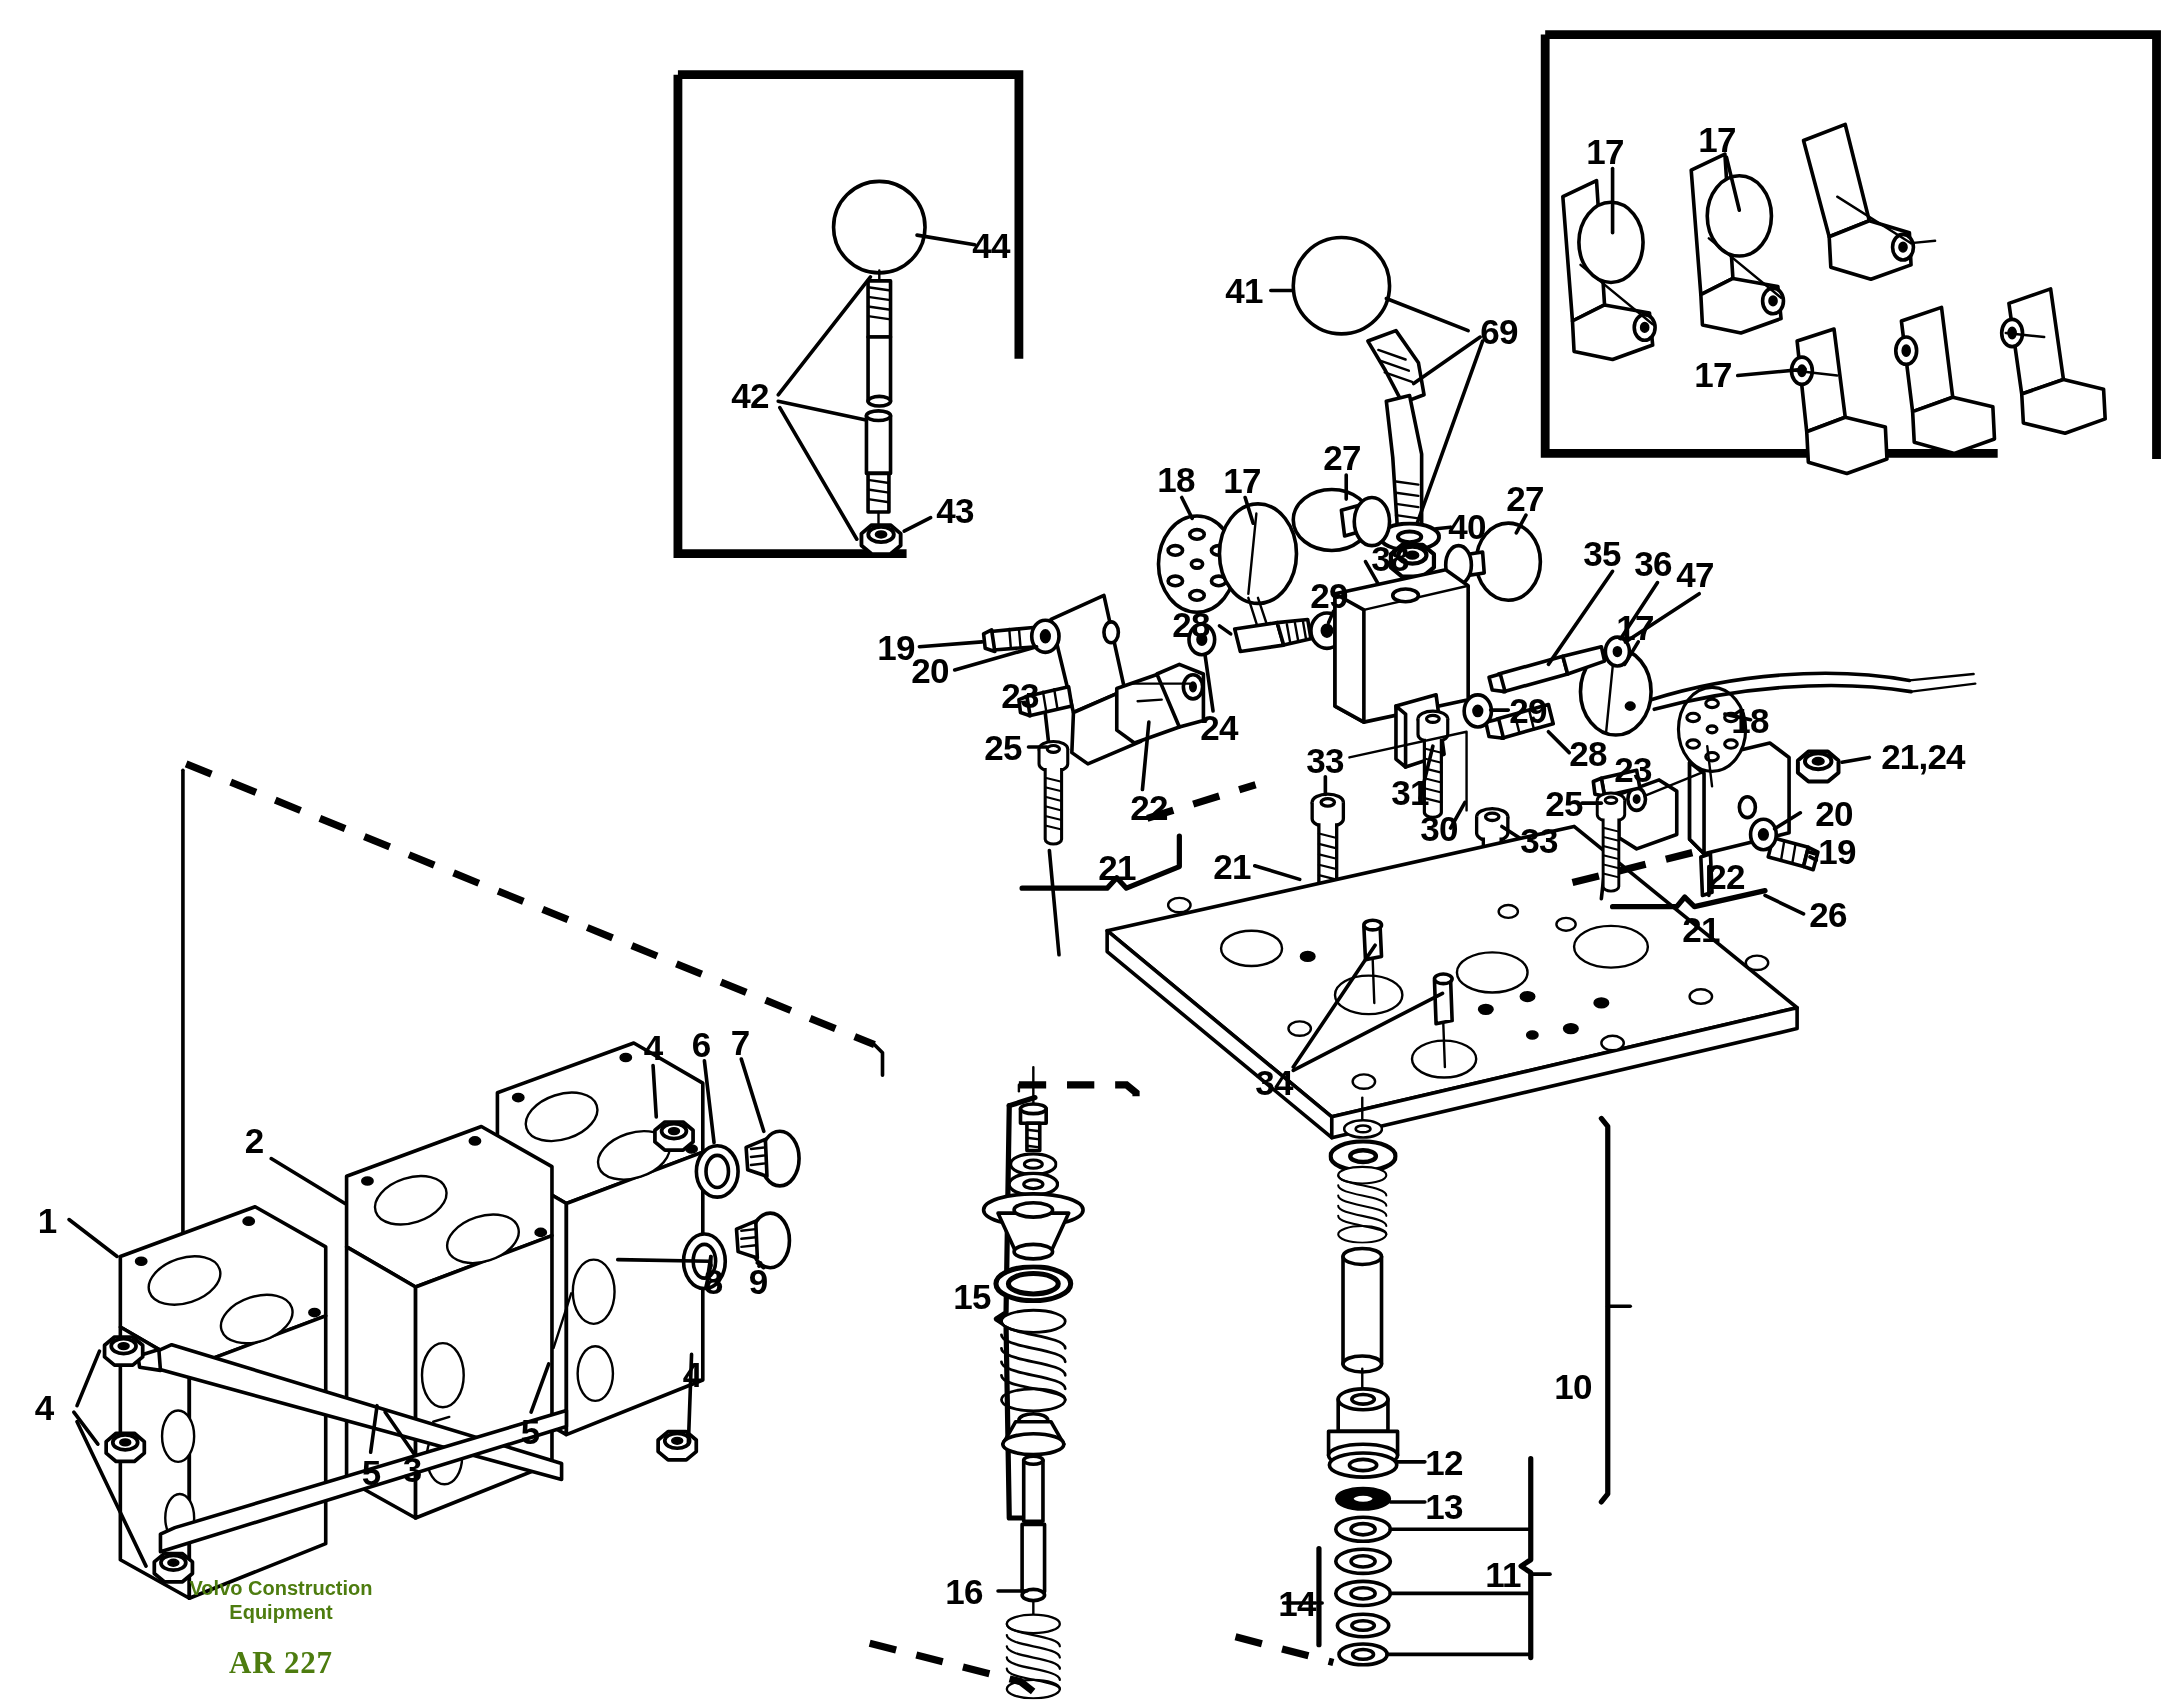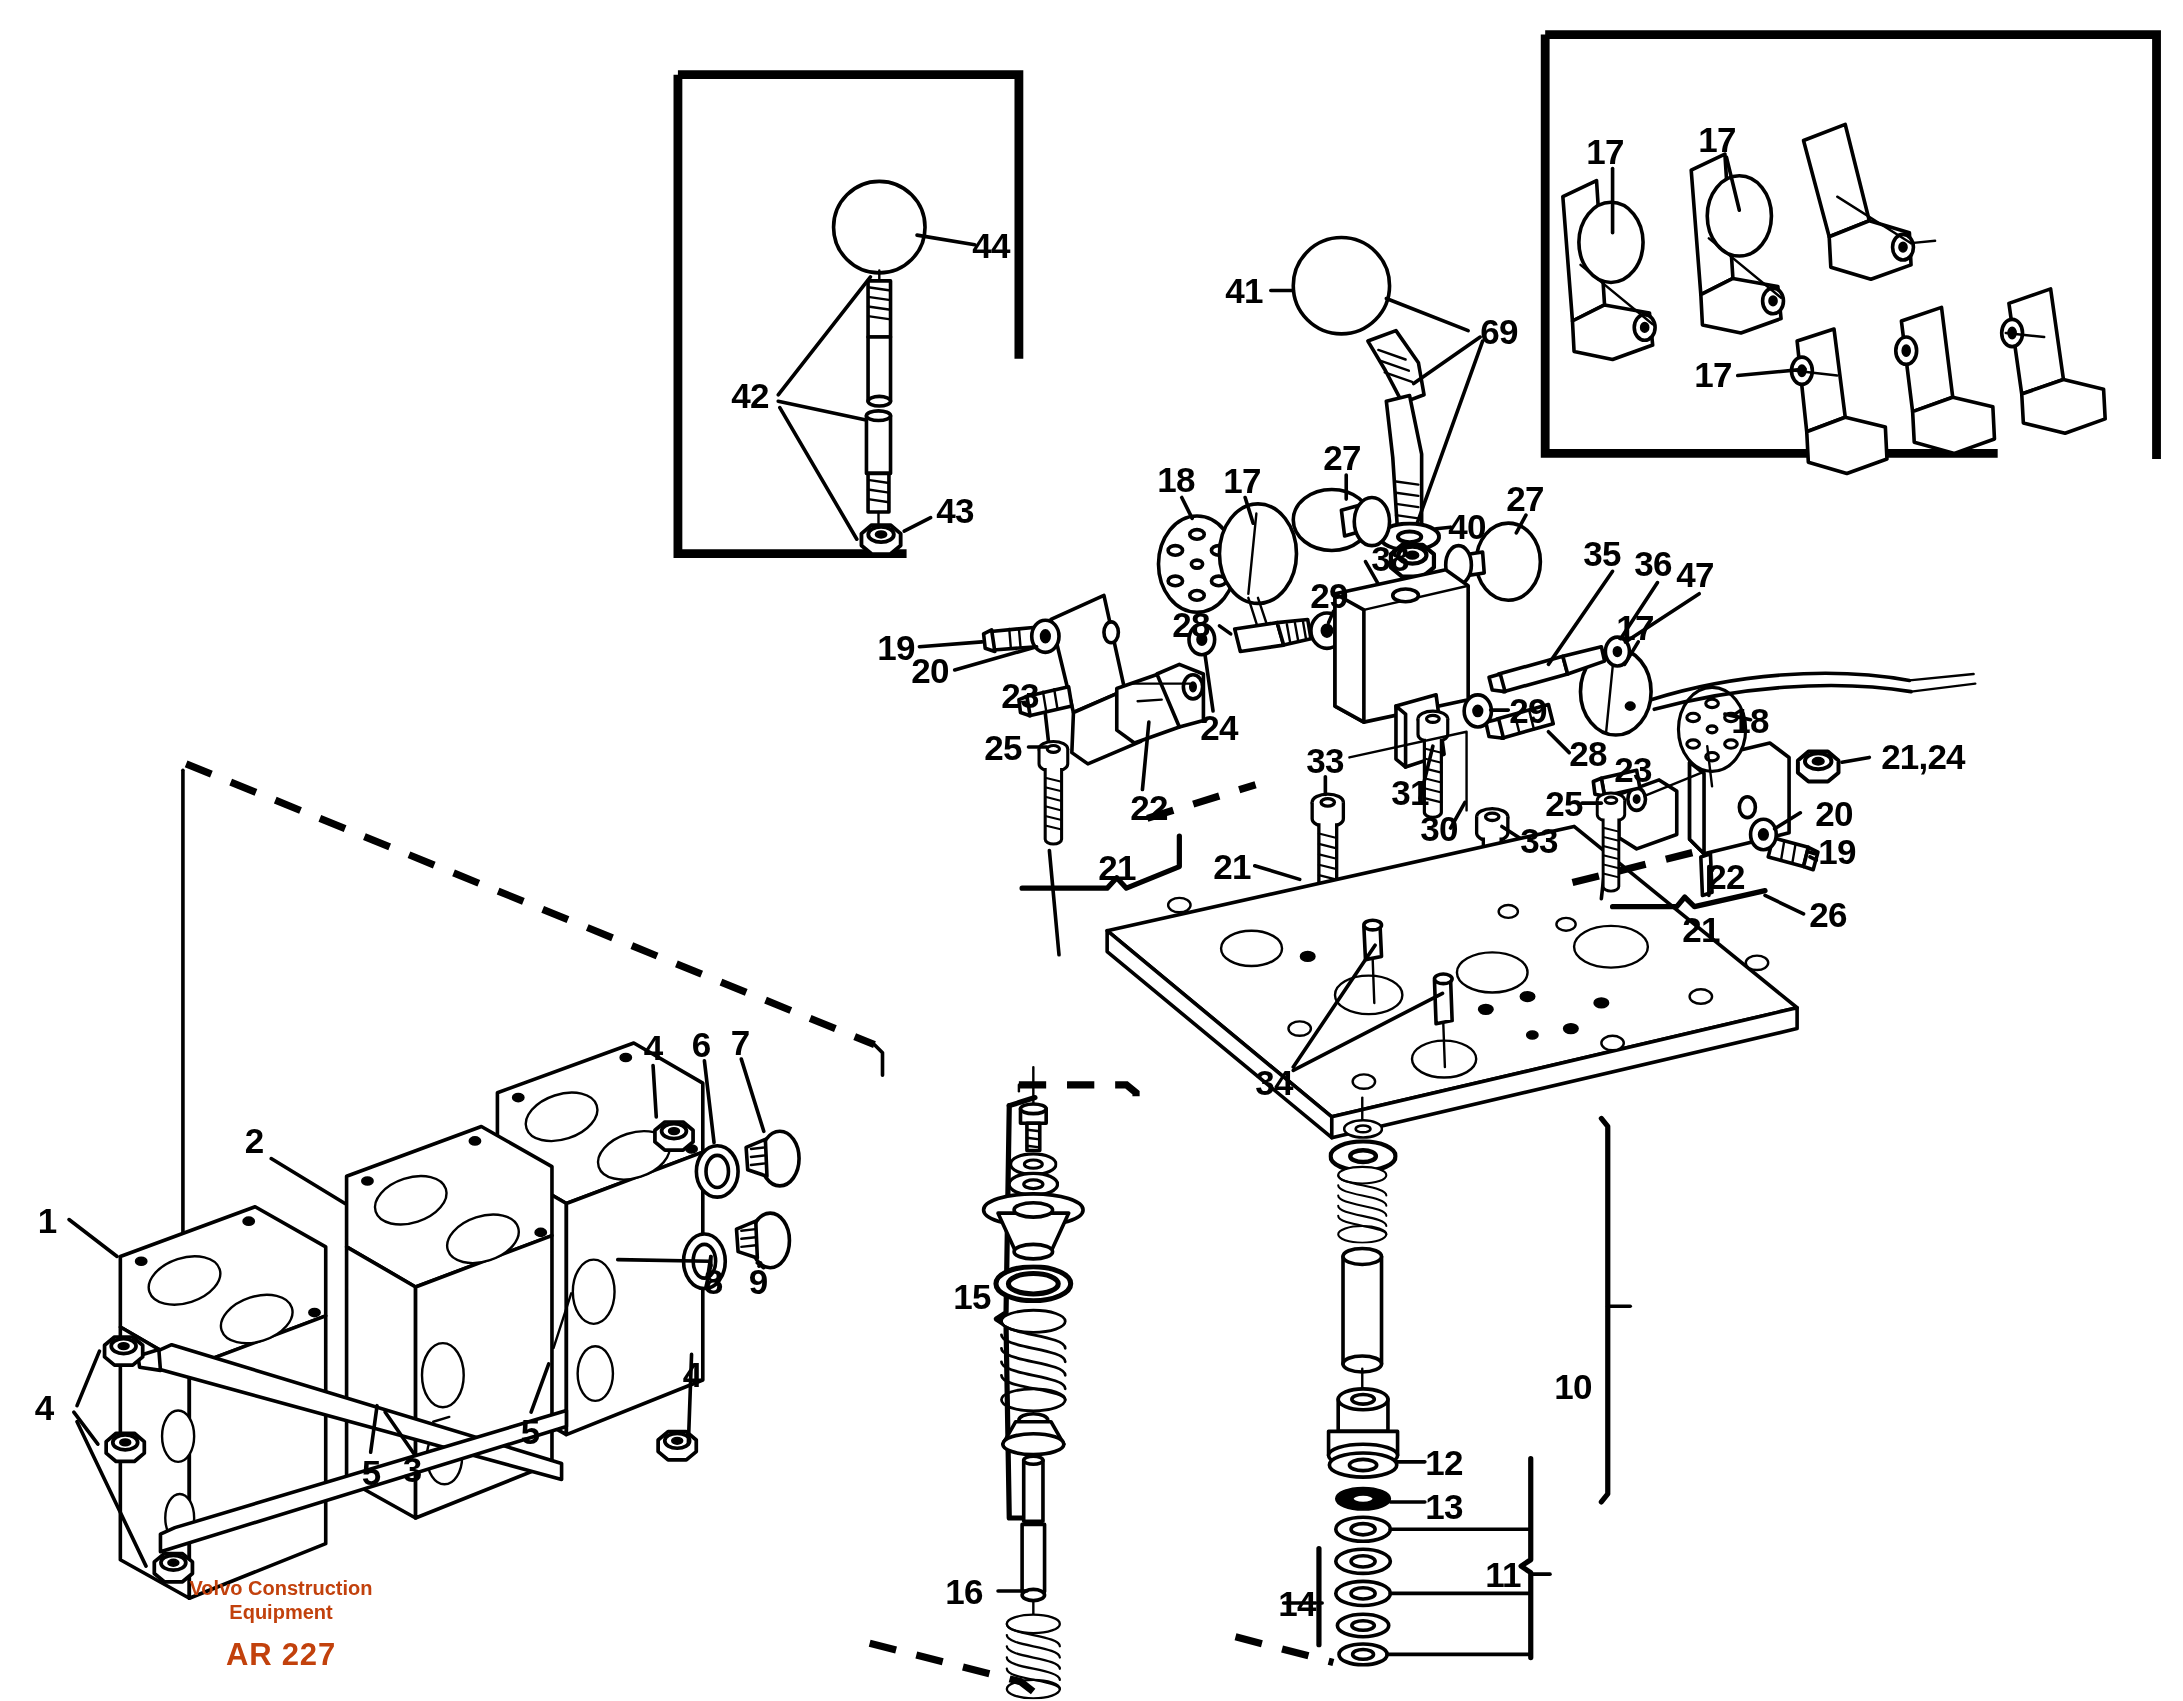--- a/index.html
+++ b/index.html
@@ -19,35 +19,35 @@
     font-size:35px;
     line-height:1;
     color:#000;
     white-space:nowrap;
     letter-spacing:-0.8px;
     transform:translate(-50%,-50%);
   }
   .footer{
     position:absolute;
     text-align:center;
-    color:#c2410c;
+    color:#4d7c0f;
     white-space:nowrap;
     transform:translateX(-50%);
   }
   .footer .brand{
     font-family:"Liberation Sans",sans-serif;
     font-weight:bold;
     font-size:20px;
     line-height:1.18;
   }
   .footer .code{
-    font-family:Liberation Sans, sans-serif;
+    font-family:Liberation Serif, serif;
     font-weight:bold;
     font-size:31px;
-    margin-top:13px;
+    margin-top:21px;
     letter-spacing:0.8px;
   }
 </style>
 </head>
 <body>
 
 <div id="sheet">
 
   <svg id="art" viewBox="0 0 2721 2120" xmlns="http://www.w3.org/2000/svg">
     <defs>

